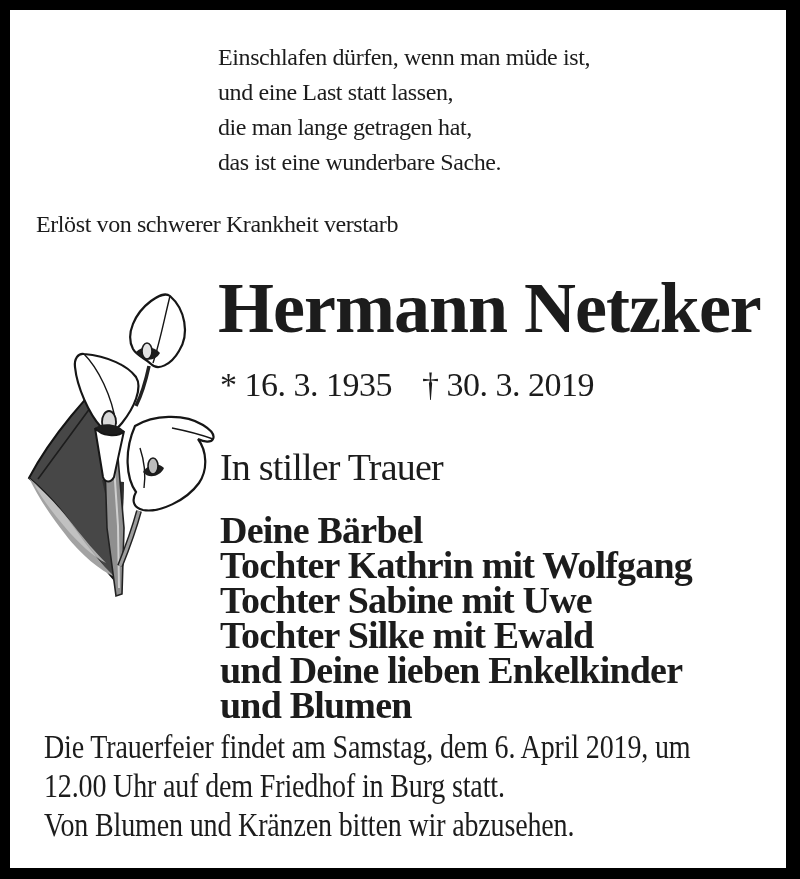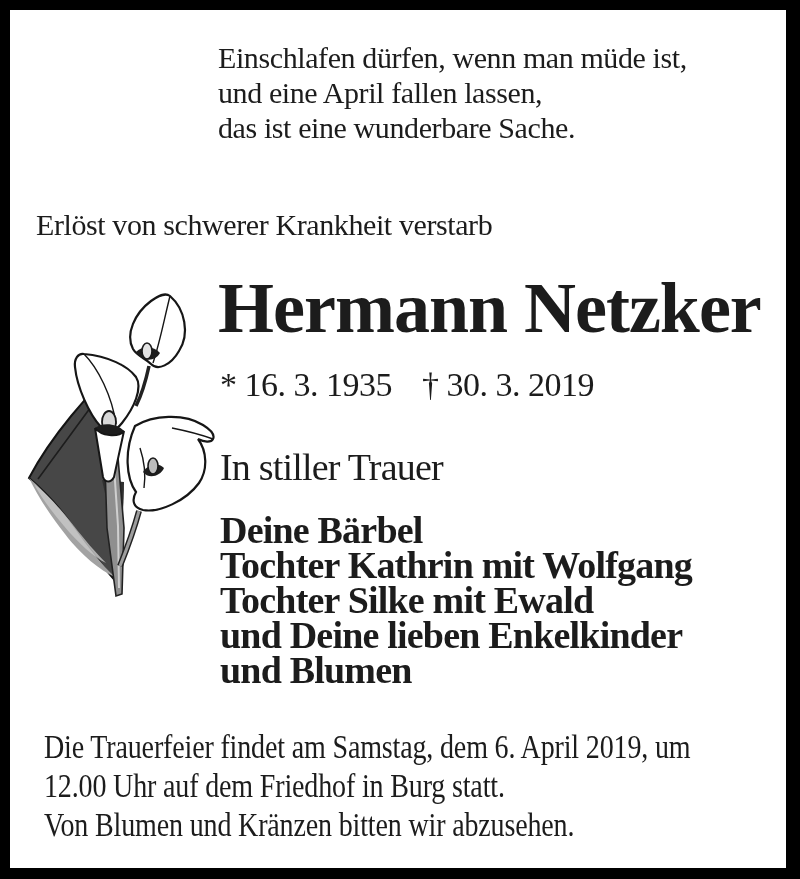--- a/index.html
+++ b/index.html
@@ -16,21 +16,21 @@
     background: #000;
   }
   .paper {
     position: absolute;
     left: 10px; top: 10px;
     width: 776px; height: 858px;
     background: #ffffff;
   }
   .abs { position: absolute; }
   .serif-text {
-    font-size: 30px;
+    font-size: 24px;
     line-height: 35px;
     letter-spacing: -0.4px;
     white-space: nowrap;
   }
   .poem {
     left: 218px; top: 40px;
   }
   .intro {
     left: 36px; top: 207px; text-align: right;
   }
@@ -77,21 +77,22 @@
   }
 </style>
 </head>
 <body>
 
 <div class="page">
   <div class="paper"></div>
 
   <div class="abs poem serif-text">
     <div>Einschlafen dürfen, wenn man müde ist,</div>
-    <div>und eine April fallen lassen,</div>
+    <div>und eine Last statt lassen,</div>
+    <div>die man lange getragen hat,</div>
     <div>das ist eine wunderbare Sache.</div>
   </div>
 
   <div class="abs intro serif-text">Erlöst von schwerer Krankheit verstarb</div>
 
   <svg class="abs illustration" viewBox="0 0 210 322" xmlns="http://www.w3.org/2000/svg">
 
     <path d="M108,90 C78,114 38,162 17,202 C30,213 49,233 63,253 C80,276 95,297 109,311 C105,281 100,241 100,200 C100,159 103,119 108,90 Z" fill="#474747" stroke="#141414" stroke-width="2"></path>
 
     <path d="M17,202 C30,213 49,233 63,253 C76,271 90,289 103,301 C89,295 69,279 53,258 C38,239 25,219 17,202 Z" fill="#a2a2a2"></path>
@@ -130,20 +131,21 @@
   <div class="abs deceased-name">Hermann Netzker</div>
 
   <div class="abs dates birth">* 16. 3. 1935</div>
   <div class="abs dates death">† 30. 3. 2019</div>
 
   <div class="abs mourners">
     <div>In stiller Trauer</div>
     <div class="names">
       <div>Deine Bärbel</div>
       <div>Tochter Kathrin mit Wolfgang</div>
+      <div>Tochter Sabine mit Uwe</div>
       <div>Tochter Silke mit Ewald</div>
       <div>und Deine lieben Enkelkinder</div>
       <div>und Blumen</div>
     </div>
   </div>
 
   <div class="abs funeral">
     <div><span class="condensed">Die Trauerfeier findet am Samstag, dem 6. April 2019, um</span></div>
     <div><span class="condensed">12.00 Uhr auf dem Friedhof in Burg statt.</span></div>
     <div><span class="condensed">Von Blumen und Kränzen bitten wir abzusehen.</span></div>

